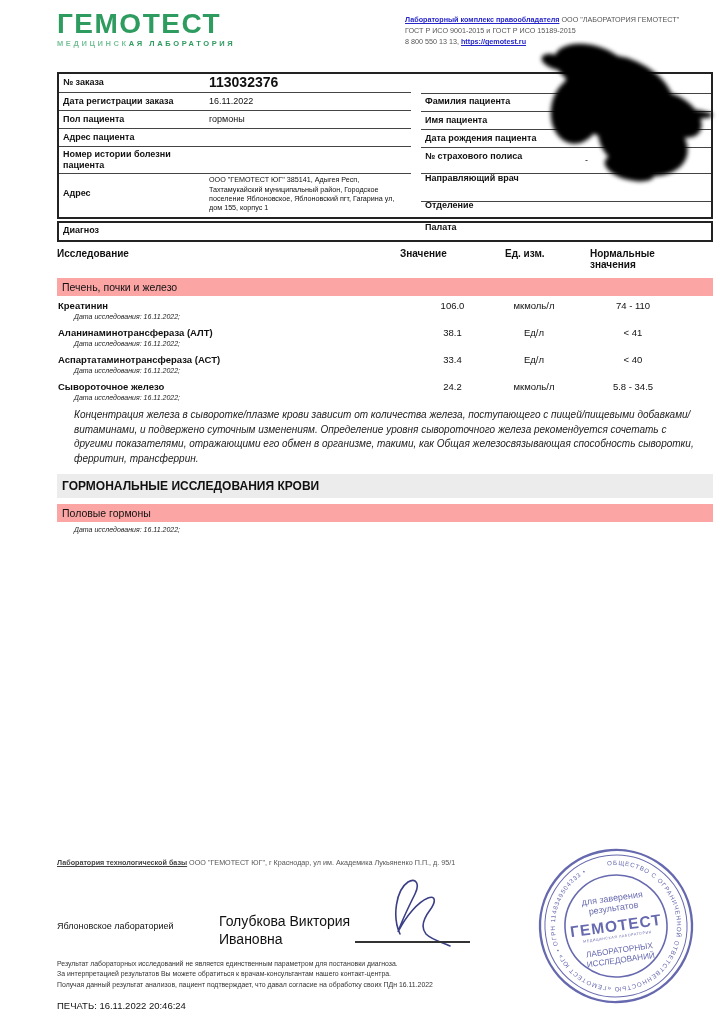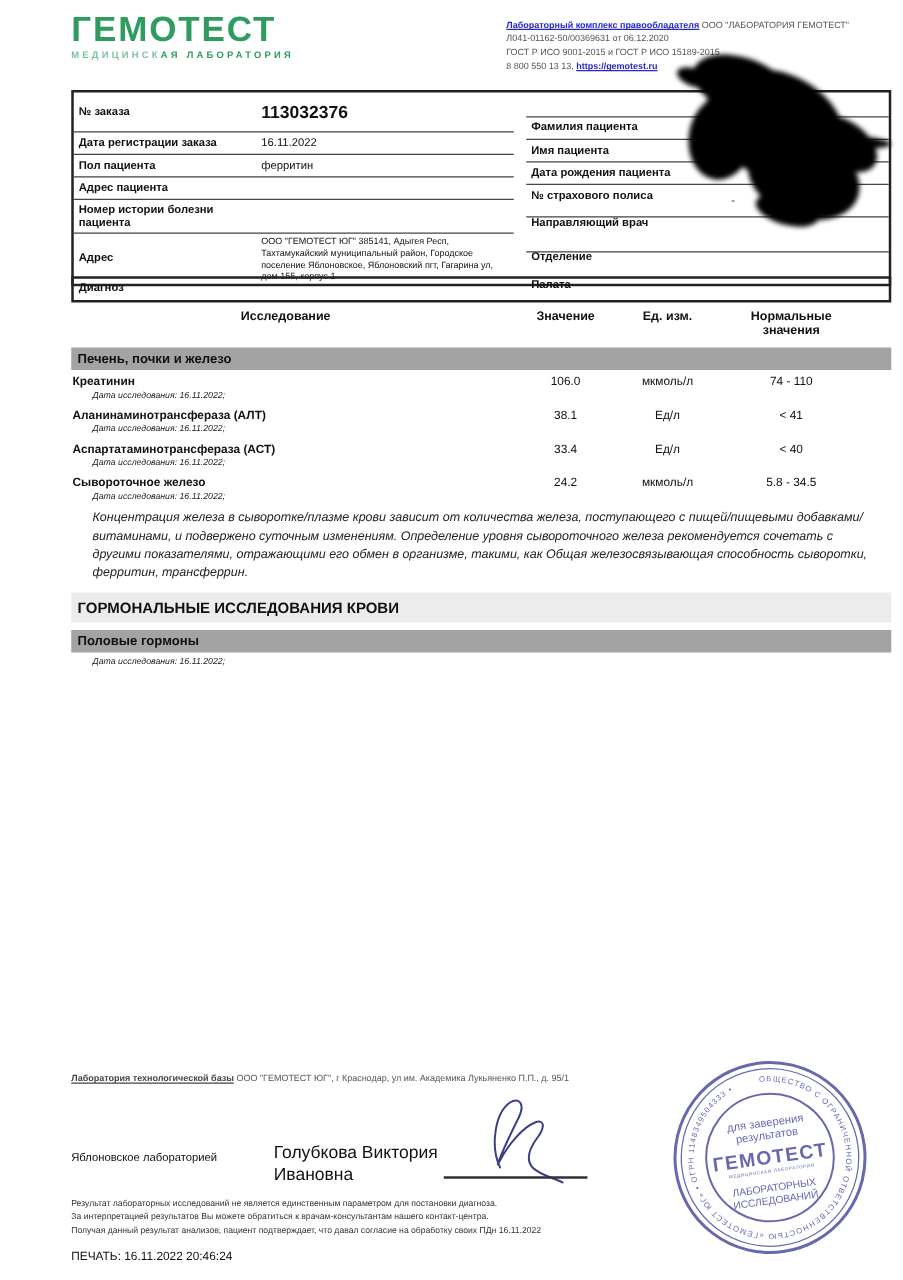--- a/index.html
+++ b/index.html
@@ -29,23 +29,23 @@
   .pval{font-size:9px;flex:1;line-height:1.25;}
   .pval.big{font-size:14px;font-weight:bold;}
   .pval.addr{font-size:7.2px;line-height:1.3;}
   .half.r .plabel{width:160px;margin-top:36px;}
   .dxbox{position:absolute;left:57px;top:221px;width:656px;height:21px;border:2px solid #222;box-sizing:border-box;}
   .dxbox .plabel{padding:2px 4px;display:block;width:auto;}
 
   
   .results{position:absolute;left:57px;top:248px;width:656px;}
   .rhead{display:grid;grid-template-columns:343px 105px 58px 140px;font-weight:bold;font-size:10px;align-items:start;margin-bottom:8px;}
-  .rhead div{text-align:center;}
+  .rhead div{text-align:left;}
   .rhead .norm{max-width:86px;margin:0 auto;}
-  .secbar{background:#a3a3a3;font-weight:bold;font-size:10.5px;padding:3px 5px;margin:3px 0 4px 0;}
+  .secbar{background:#fca5a5;font-weight:normal;font-size:10.5px;padding:3px 5px;margin:3px 0 4px 0;}
   .groupbar{background:#ececec;font-weight:bold;font-size:12px;padding:5px 5px;margin:8px 0 6px 0;}
   .rrow{display:grid;grid-template-columns:343px 105px 58px 140px;font-size:9.5px;align-items:start;margin-top:4px;}
   .rrow .nm{font-weight:bold;padding-left:1px;}
   .rrow .ct{text-align:center;}
   .rrow .flag{font-weight:bold;font-style:italic;}
   .rdate{font-style:italic;font-size:7px;color:#222;margin:2px 0 7px 17px;}
   .rcomment{font-style:italic;font-size:10px;line-height:1.45;color:#222;margin:4px 0 6px 17px;width:632px;}
 
   
   .lab-line{position:absolute;left:57px;top:858px;font-size:7.2px;color:#555;}
@@ -62,38 +62,37 @@
 </head>
 <body>
 
 <div class="logo">
   <div class="logo-main">ГЕМОТЕСТ</div>
   <div class="logo-sub"><span class="lt">МЕДИЦИНСК</span><span class="dk">АЯ ЛАБОРАТОРИЯ</span></div>
 </div>
 
 <div class="hdr-info">
   <div><span class="lnk">Лабораторный комплекс правообладателя</span><span> ООО "ЛАБОРАТОРИЯ ГЕМОТЕСТ"</span></div>
-  <div>Л041-01162-50/00369631 от 06.12.2020</div>
   <div>ГОСТ Р ИСО 9001-2015 и ГОСТ Р ИСО 15189-2015</div>
   <div><span>8 800 550 13 13, </span><span class="lnk">https://gemotest.ru</span></div>
 </div>
 
 <div class="ptable">
   <div class="half l">
-    <div class="prow" style="height:32px">
+    <div class="prow" style="height:19px">
         <span class="plabel">№ заказа</span>
         <span class="pval big">113032376</span>
       </div>
     <div class="prow" style="height:18px">
         <span class="plabel">Дата регистрации заказа</span>
         <span class="pval">16.11.2022</span>
       </div>
     <div class="prow" style="height:18px">
         <span class="plabel">Пол пациента</span>
-        <span class="pval">ферритин</span>
+        <span class="pval">гормоны</span>
       </div>
     <div class="prow" style="height:18px">
         <span class="plabel">Адрес пациента</span>
         <span class="pval"></span>
       </div>
     <div class="prow" style="height:27px">
         <span class="plabel">Номер истории болезни пациента</span>
         <span class="pval"></span>
       </div>
     <div class="prow" style="height:40px">

